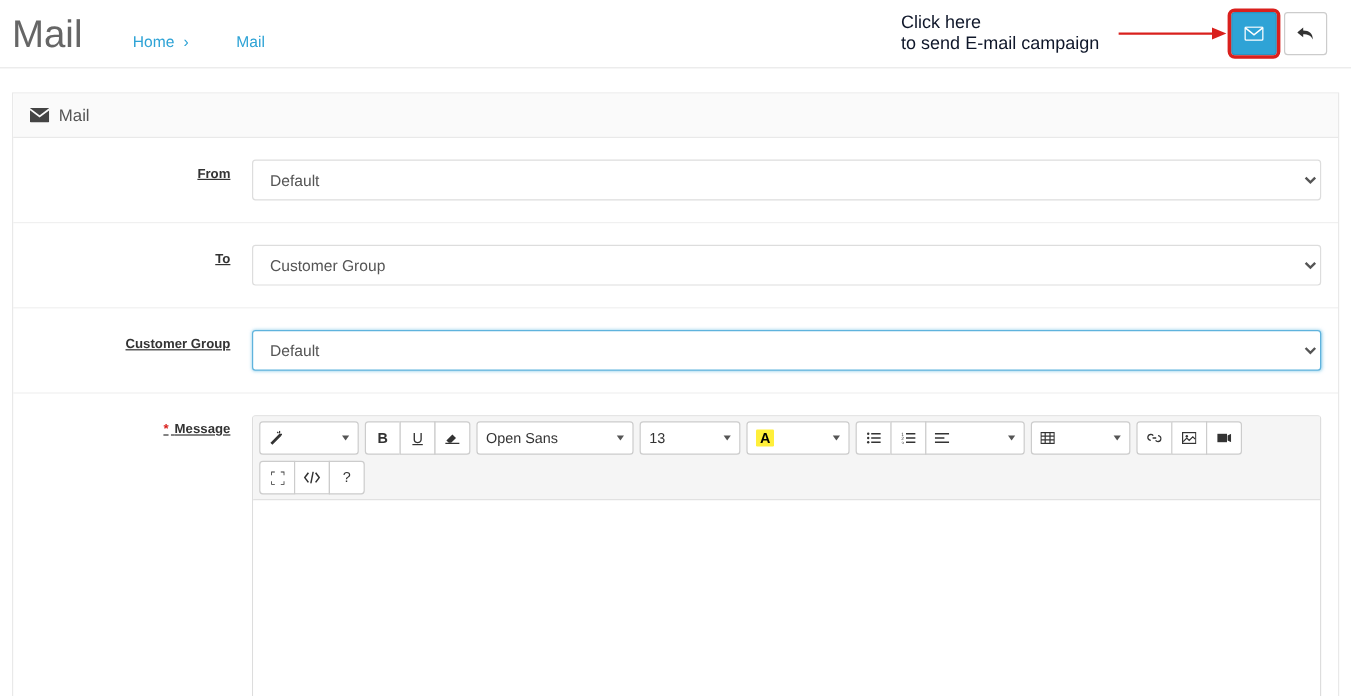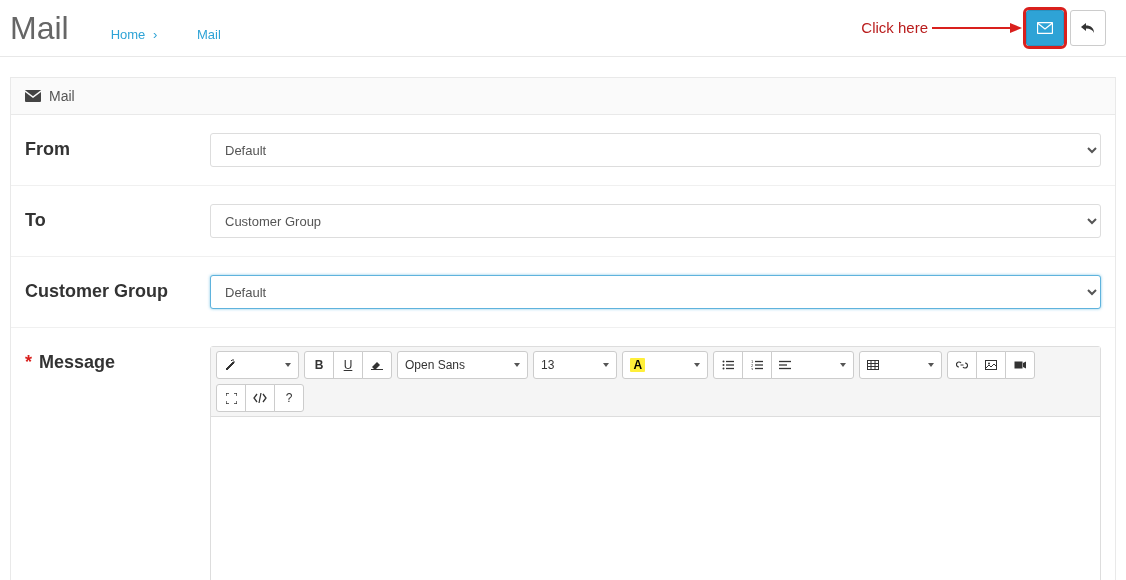--- a/index.html
+++ b/index.html
@@ -33,25 +33,25 @@
     font-size: 13px;
     color: #666;
   }
   .breadcrumb a { color: #2ea3d6; text-decoration: none; margin-left: 32px; }
   .breadcrumb .sep { color: #2ea3d6; margin: 0 4px; }
   .header-right {
     display: flex;
     align-items: center;
   }
   .annotation {
-    color: #b91c1c;
+    color: #0f172a;
     font-size: 15px;
     line-height: 1.2;
     text-align: left;
-    margin-right: 4px;
+    margin-right: 16px;
   }
   .arrow-svg { margin-right: 4px; }
   .btn {
     display: inline-flex;
     align-items: center;
     justify-content: center;
     min-width: 36px;
     height: 36px;
     border: 1px solid #ccc;
     background: #fff;
@@ -86,26 +86,27 @@
   }
   .panel-heading svg { margin-right: 8px; }
   .form-row {
     display: flex;
     border-bottom: 1px solid #f0f0f0;
     padding: 18px 14px;
   }
   .form-row.no-border { border-bottom: none; }
   .form-label {
     width: 185px;
-    text-align: left;
+    text-align: right;
     padding-right: 18px;
     font-weight: 700;
     color: #333;
-    font-size: 18px;
+    font-size: 11px;
     padding-top: 6px;
+    text-decoration: underline;
   }
   .form-label .req { color: #d9201d; margin-right: 2px; }
   .form-field { flex: 1; }
   select, input[type=text] {
     width: 100%;
     height: 34px;
     border: 1px solid #ddd;
     border-radius: 3px;
     background: #fff;
     padding: 4px 10px;
@@ -179,20 +180,21 @@
     <h1 class="page-title">Mail</h1>
     <div class="breadcrumb">
       <a href="#">Home</a>
       <span class="sep">›</span>
       <a href="#">Mail</a>
     </div>
   </div>
   <div class="header-right">
     <div class="annotation">
       <span>Click here</span><br>
+      <span>to send E-mail campaign</span>
     </div>
     <svg class="arrow-svg" width="90" height="14" viewBox="0 0 90 14">
       <line x1="0" y1="7" x2="80" y2="7" stroke="#d9201d" stroke-width="2"></line>
       <polygon points="90,7 78,2 78,12" fill="#d9201d"></polygon>
     </svg>
     <button class="btn btn-primary send-highlight">
       <svg width="16" height="12" viewBox="0 0 16 12">
         <rect x="0.5" y="0.5" width="15" height="11" rx="1" fill="none" stroke="#fff" stroke-width="1.3"></rect>
         <polyline points="0.5,1 8,7 15.5,1" fill="none" stroke="#fff" stroke-width="1.3"></polyline>
       </svg>

